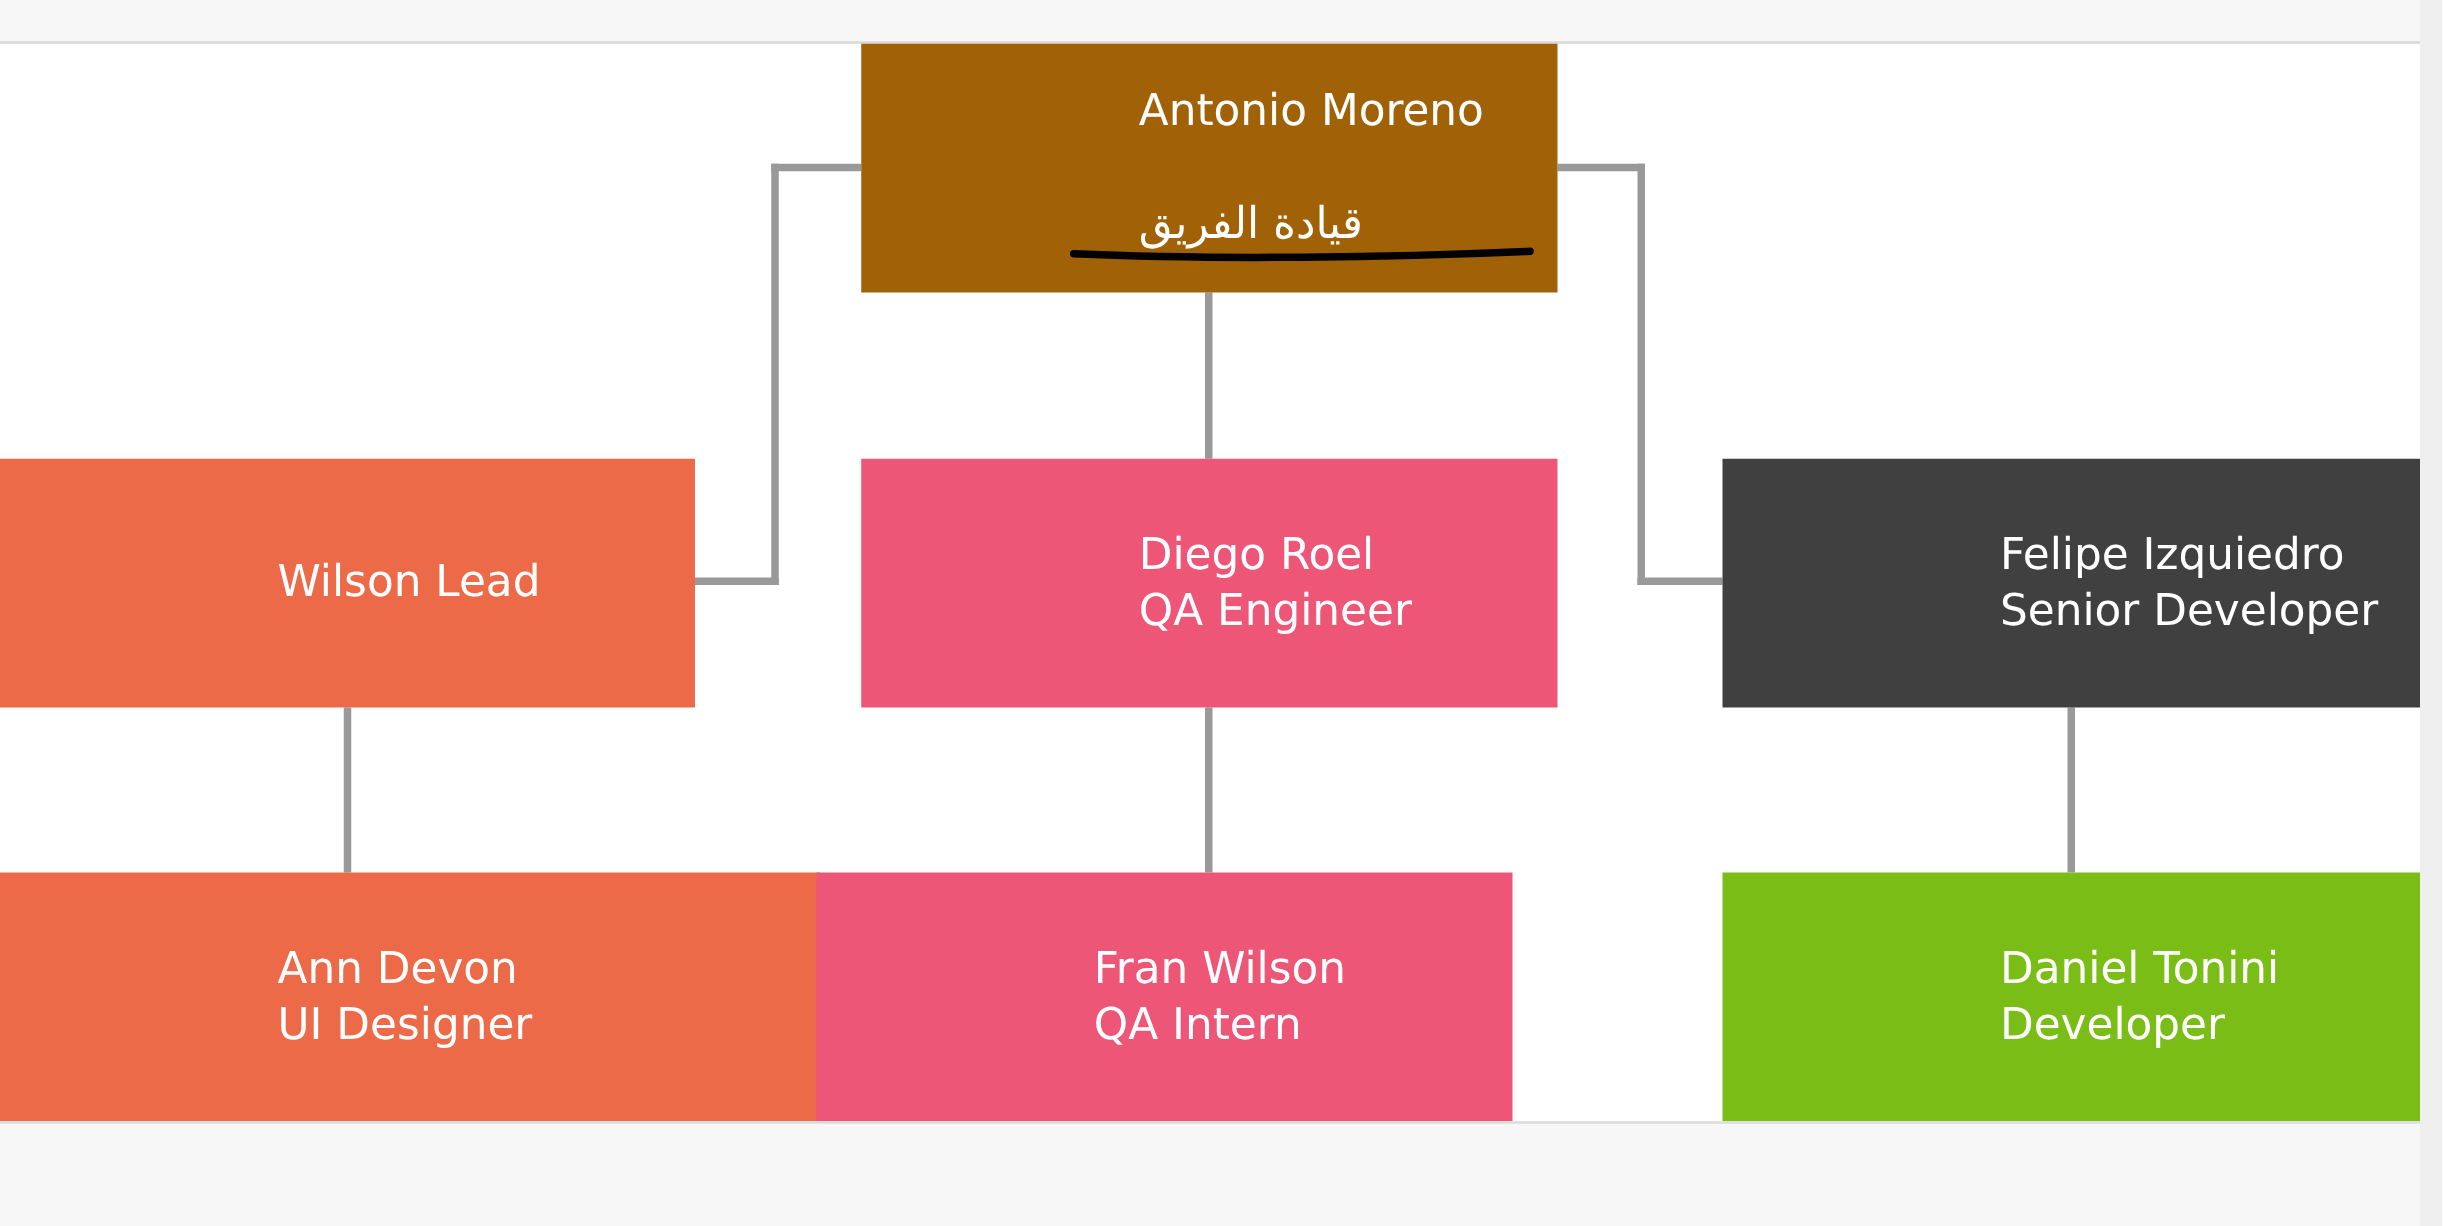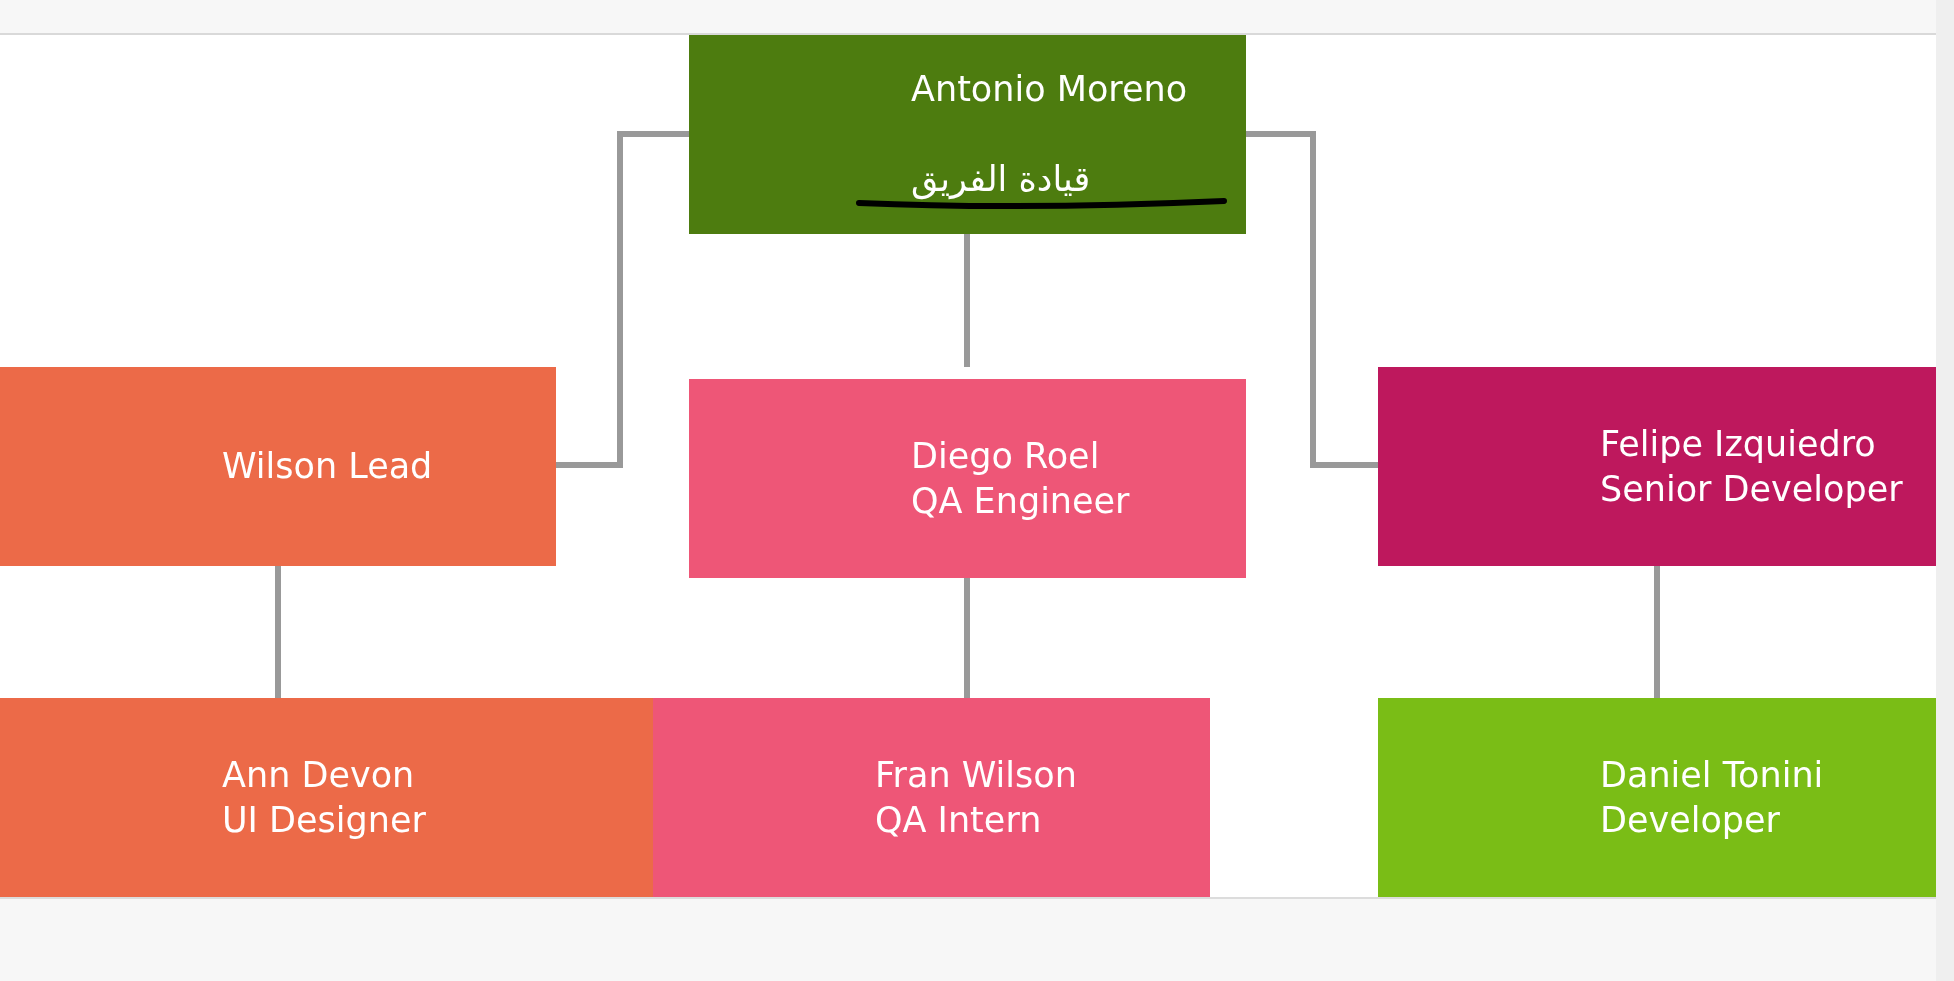--- a/index.html
+++ b/index.html
@@ -69,24 +69,24 @@
     padding-left: 222px;
     display: flex;
     flex-direction: column;
     justify-content: center;
     color: #ffffff;
     font-size: 35px;
     line-height: 45px;
     text-align: left;
     cursor: default;
   }
-  .node-antonio   { left: 689px;  top: 35px;  width: 557px; background: #4d7c0f; gap: 45px; }
+  .node-antonio   { left: 689px;  top: 35px;  width: 557px; background: #a16207; gap: 45px; }
   .node-elizabeth { left: 0;      top: 367px; width: 556px; background: #ec6a48; }
-  .node-diego     { left: 689px;  top: 367px; width: 557px; background: #ee5677; margin-top: 12px; }
-  .node-felipe    { left: 1378px; top: 367px; width: 558px; background: #be185d; }
+  .node-diego     { left: 689px;  top: 367px; width: 557px; background: #ee5677; }
+  .node-felipe    { left: 1378px; top: 367px; width: 558px; background: #404040; }
   .node-ann       { left: 0;      top: 698px; width: 656px; background: #ec6a48; }
   .node-fran      { left: 653px;  top: 698px; width: 557px; background: #ee5677; }
   .node-daniel    { left: 1378px; top: 698px; width: 558px; background: #7abd16; }
   .node .name, .node .title {
     white-space: nowrap;
   }
   
   .underline-svg {
     position: absolute;
     left: 852px; top: 192px;

